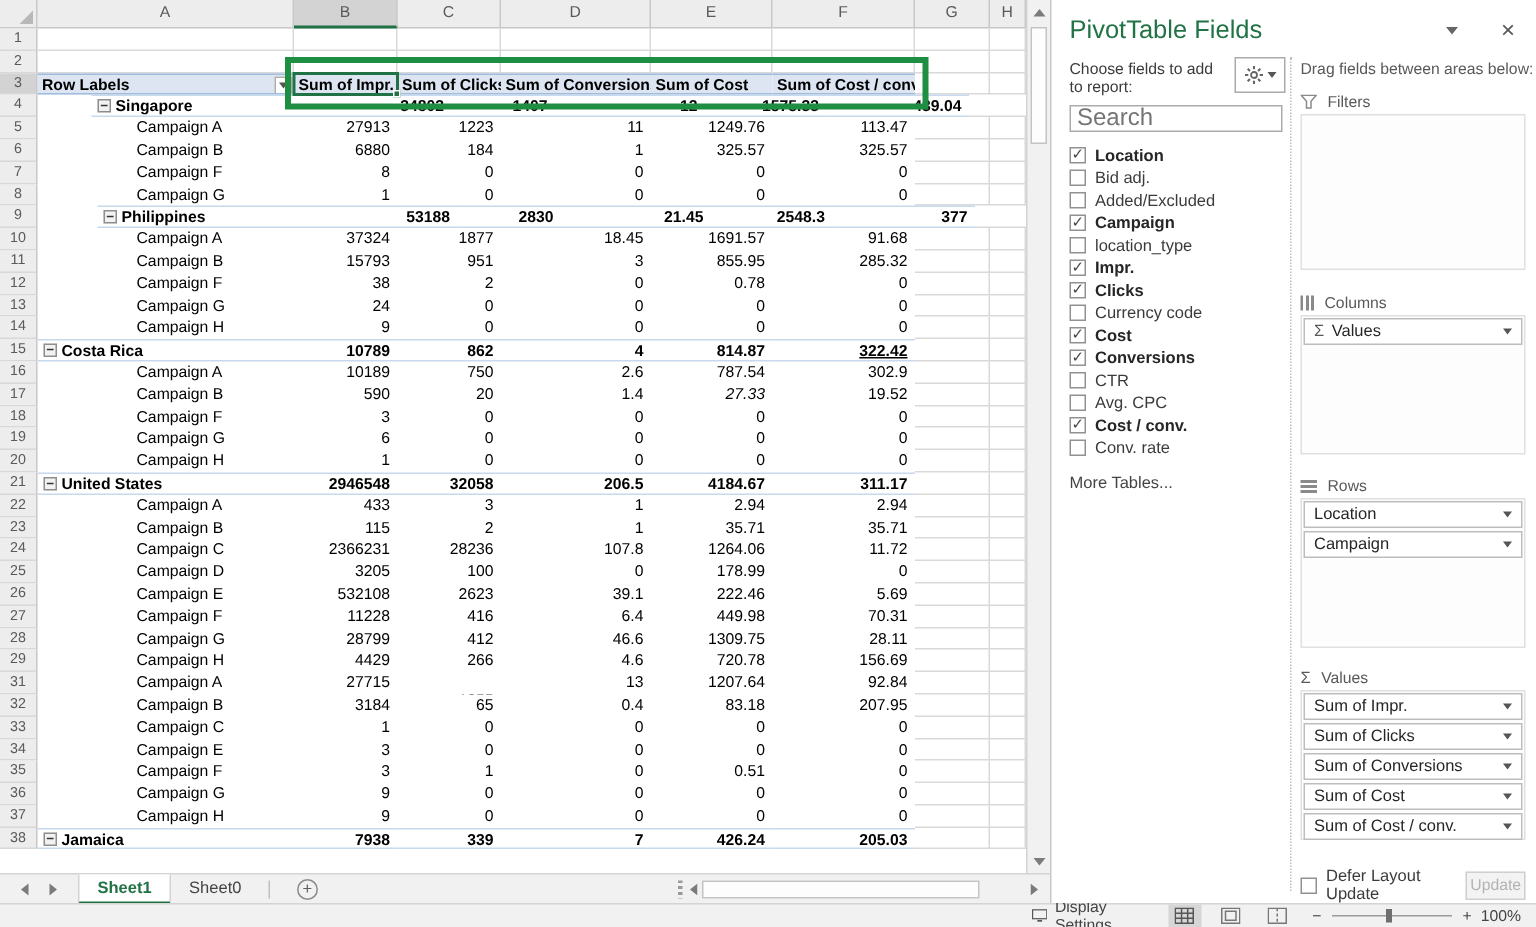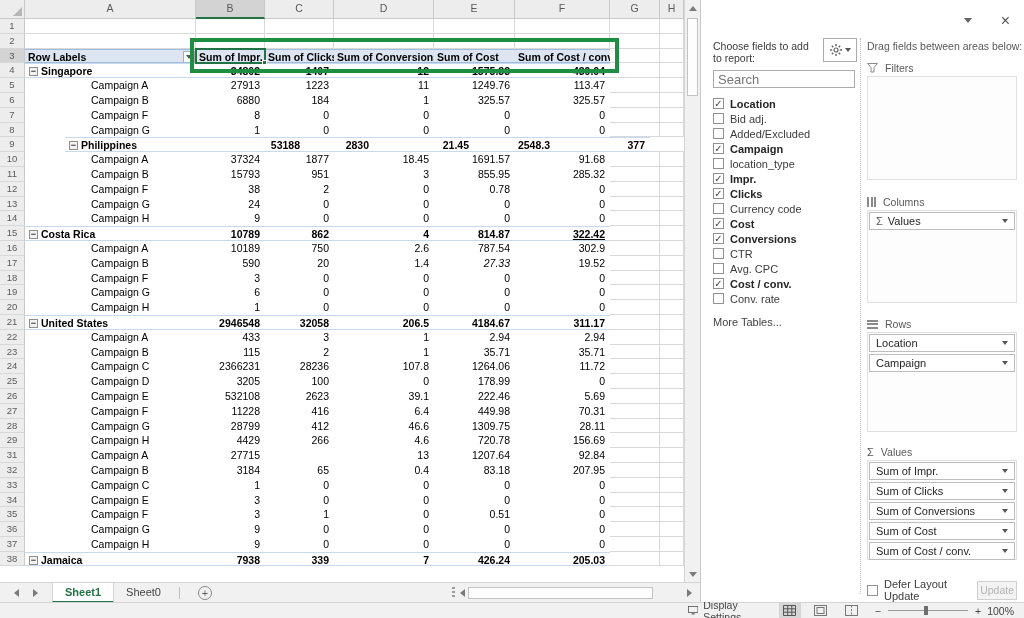--- a/index.html
+++ b/index.html
@@ -87,21 +87,21 @@
   #pane-title { position:absolute; left:12px; top:10px; font-size:17px; color:#217346; }
   #pane-chevron { position:absolute; right:52px; top:18px; width:0; height:0;
         border-left:4px solid transparent; border-right:4px solid transparent; border-top:5px solid #666; }
   #pane-close { position:absolute; right:14px; top:12px; font-size:13px; color:#555; }
   #pane-close::before { content:"×"; font-size:16px; }
   #choose-label { position:absolute; left:12px; top:40px; width:104px; font-size:10.5px; line-height:12px; }
   #gear-btn { position:absolute; left:122px; top:38px; width:34px; height:24px; border:1px solid #ABABAB;
         background:#fff; display:flex; align-items:center; justify-content:center; gap:3px; }
   #search-box { position:absolute; left:12px; top:70px; width:142px; height:18px; border:1px solid #ABABAB;
         background:#fff; display:flex; align-items:center; }
-  #search-input { flex:1; border:none; outline:none; font-size:13px; color:#666; padding:0 4px;
+  #search-input { flex:1; border:none; outline:none; font-size:16px; color:#666; padding:0 4px;
         font-family:"Liberation Sans",sans-serif; background:transparent; }
   #field-list { position:absolute; left:12px; top:96px; width:145px; }
   .field-item { display:flex; align-items:center; height:15px; gap:6px; }
   .cbx { width:11px; height:11px; border:1px solid #919191; background:#fff; flex:none;
         font-size:10px; line-height:9px; text-align:center; color:#444; }
   .cbx.checked::before { content:"✓"; }
   .field-lbl { white-space:nowrap; }
   .field-item.on .field-lbl { font-weight:bold; color:#262626; }
   #more-tables { position:absolute; left:12px; top:316px; color:#444; }
   #pane-vdiv { position:absolute; left:159px; top:38px; width:0; height:556px; border-left:1px dotted #BFBFBF; }
@@ -177,21 +177,21 @@
           <div class="c pv" style="width: 69px;">Sum of Impr.</div>
           <div class="c pv" style="width: 69px;">Sum of Clicks</div>
           <div class="c pv" style="width: 100px;">Sum of Conversions</div>
           <div class="c pv" style="width: 81px;">Sum of Cost</div>
           <div class="c pv" style="width: 95px;">Sum of Cost / conv.</div>
           <div class="c gl" style="width: 50px;"></div>
           <div class="c gl" style="width: 24px;"></div>
         </div>
         <div class="row r-group">
           <div class="gut">4</div>
-          <div class="c pv lblcell" style="width: 171px;"><span class="collapse-box"></span><span>Singapore</span></div>
+          <div class="c pv lblcell" style="width: 171px; margin-left: 36px;"><span class="collapse-box"></span><span>Singapore</span></div>
           <div class="c pv num" style="width: 69px;">34802</div>
           <div class="c pv num" style="width: 69px;">1407</div>
           <div class="c pv num" style="width: 100px;">12</div>
           <div class="c pv num" style="width: 81px;">1575.33</div>
           <div class="c pv num" style="width: 95px;">439.04</div>
           <div class="c gl" style="width: 50px;"></div>
           <div class="c gl" style="width: 24px;"></div>
         </div>
         <div class="row r-item">
           <div class="gut">5</div>
@@ -623,20 +623,21 @@
       <span>−</span>
       <span id="zoom-track">
           <span id="zoom-thumb"></span>
         </span>
       <span>+</span>
     </div>
     <span id="zoom-pct">100%</span>
   </div>
 
   <div id="pane">
+    <div id="pane-title">PivotTable Fields</div>
     <span id="pane-chevron"></span>
     <span id="pane-close"></span>
 
     <div id="choose-label">Choose fields to add to report:</div>
     <div id="gear-btn">
       <svg width="12" height="12" viewBox="0 0 12 12">
         <circle cx="6" cy="6" r="2" fill="none" stroke="#666" stroke-width="1.2"></circle>
         <g stroke="#666" stroke-width="1.4">
           <path d="M6 0v2.2 M6 9.8V12 M0 6h2.2 M9.8 6H12 M1.8 1.8l1.5 1.5 M8.7 8.7l1.5 1.5 M10.2 1.8L8.7 3.3 M3.3 8.7l-1.5 1.5"></path>
         </g>

